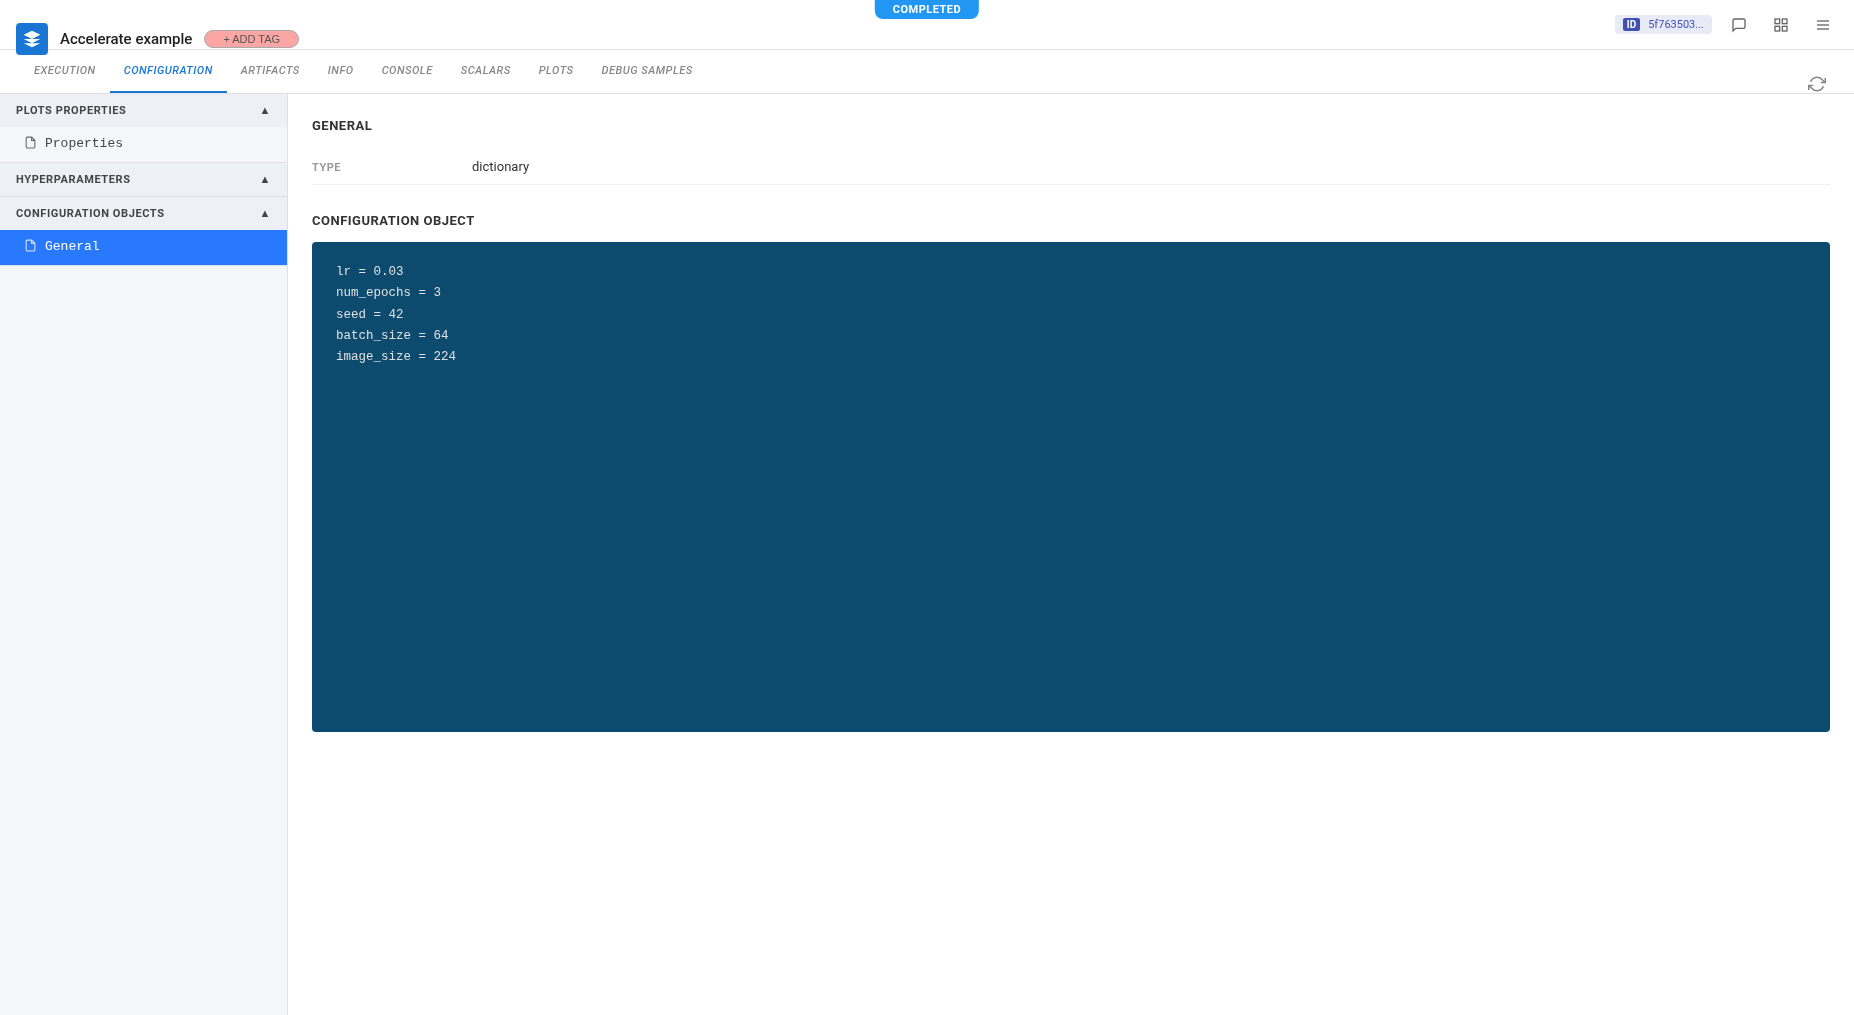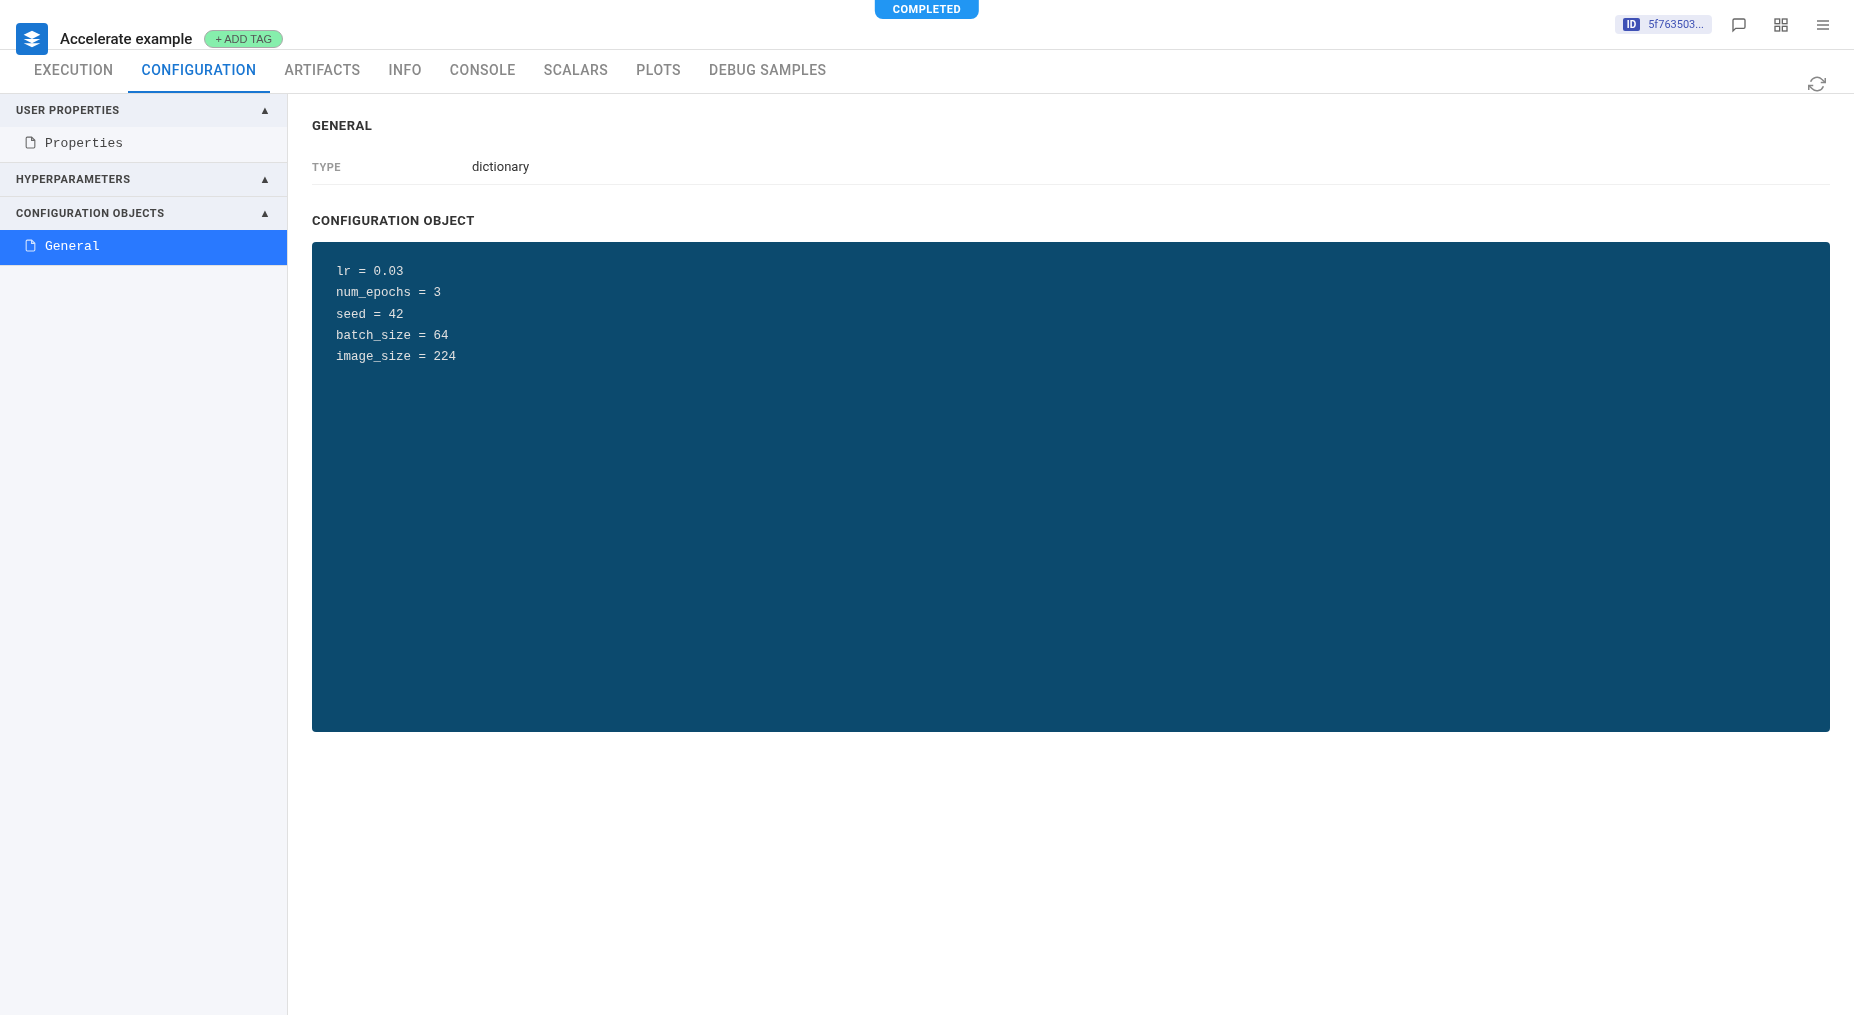--- a/index.html
+++ b/index.html
@@ -31,23 +31,23 @@
       justify-content: center;
       border-radius: 4px;
     }
     .app-name {
       font-size: 15px;
       font-weight: 500;
       color: #222;
     }
     .add-tag-btn {
       border: 1px solid #aaa;
-      background: #86efac;
+      background: #fca5a5;
       border-radius: 12px;
-      padding: 2px 10px;
+      padding: 2px 18px;
       font-size: 11px;
       color: #555;
       cursor: pointer;
       display: flex;
       align-items: flex-end;
       gap: 3px;
     }
     .completed-badge {
       position: absolute;
       left: 50%;
@@ -97,27 +97,28 @@
       border-bottom: 1px solid #e0e0e0;
       background: #fff;
       height: 44px;
       gap: 0;
     }
     .tab {
       padding: 0 14px;
       height: 44px;
       display: flex;
       align-items: center;
-      font-size: 14px;
+      font-size: 11px;
       letter-spacing: 0.5px;
       font-weight: 500;
       color: #888;
       cursor: pointer;
       border-bottom: 2px solid transparent;
       text-transform: uppercase;
+      font-style: italic;
     }
     .tab.active {
       color: #1976d2;
       border-bottom: 2px solid #1976d2;
     }
     .tabs-refresh {
       margin-left: auto;
       display: flex;
       align-items: center;
     }
@@ -293,21 +294,21 @@
     </svg>
   </div>
 </div>
 
 <div class="layout">
 
   <div class="sidebar">
 
     <div class="sidebar-section">
       <div class="sidebar-section-header">
-        <span>USER PROPERTIES</span>
+        <span>PLOTS PROPERTIES</span>
         <span>▲</span>
       </div>
       <div class="sidebar-item">
         <span class="sidebar-item-icon">
           <svg width="13" height="13" viewBox="0 0 24 24" fill="none" stroke="currentColor" stroke-width="2">
               <path d="M14 2H6a2 2 0 0 0-2 2v16a2 2 0 0 0 2 2h12a2 2 0 0 0 2-2V8z"></path>
               <polyline points="14 2 14 8 20 8"></polyline>
             </svg>
         </span>
         <span>Properties</span>

